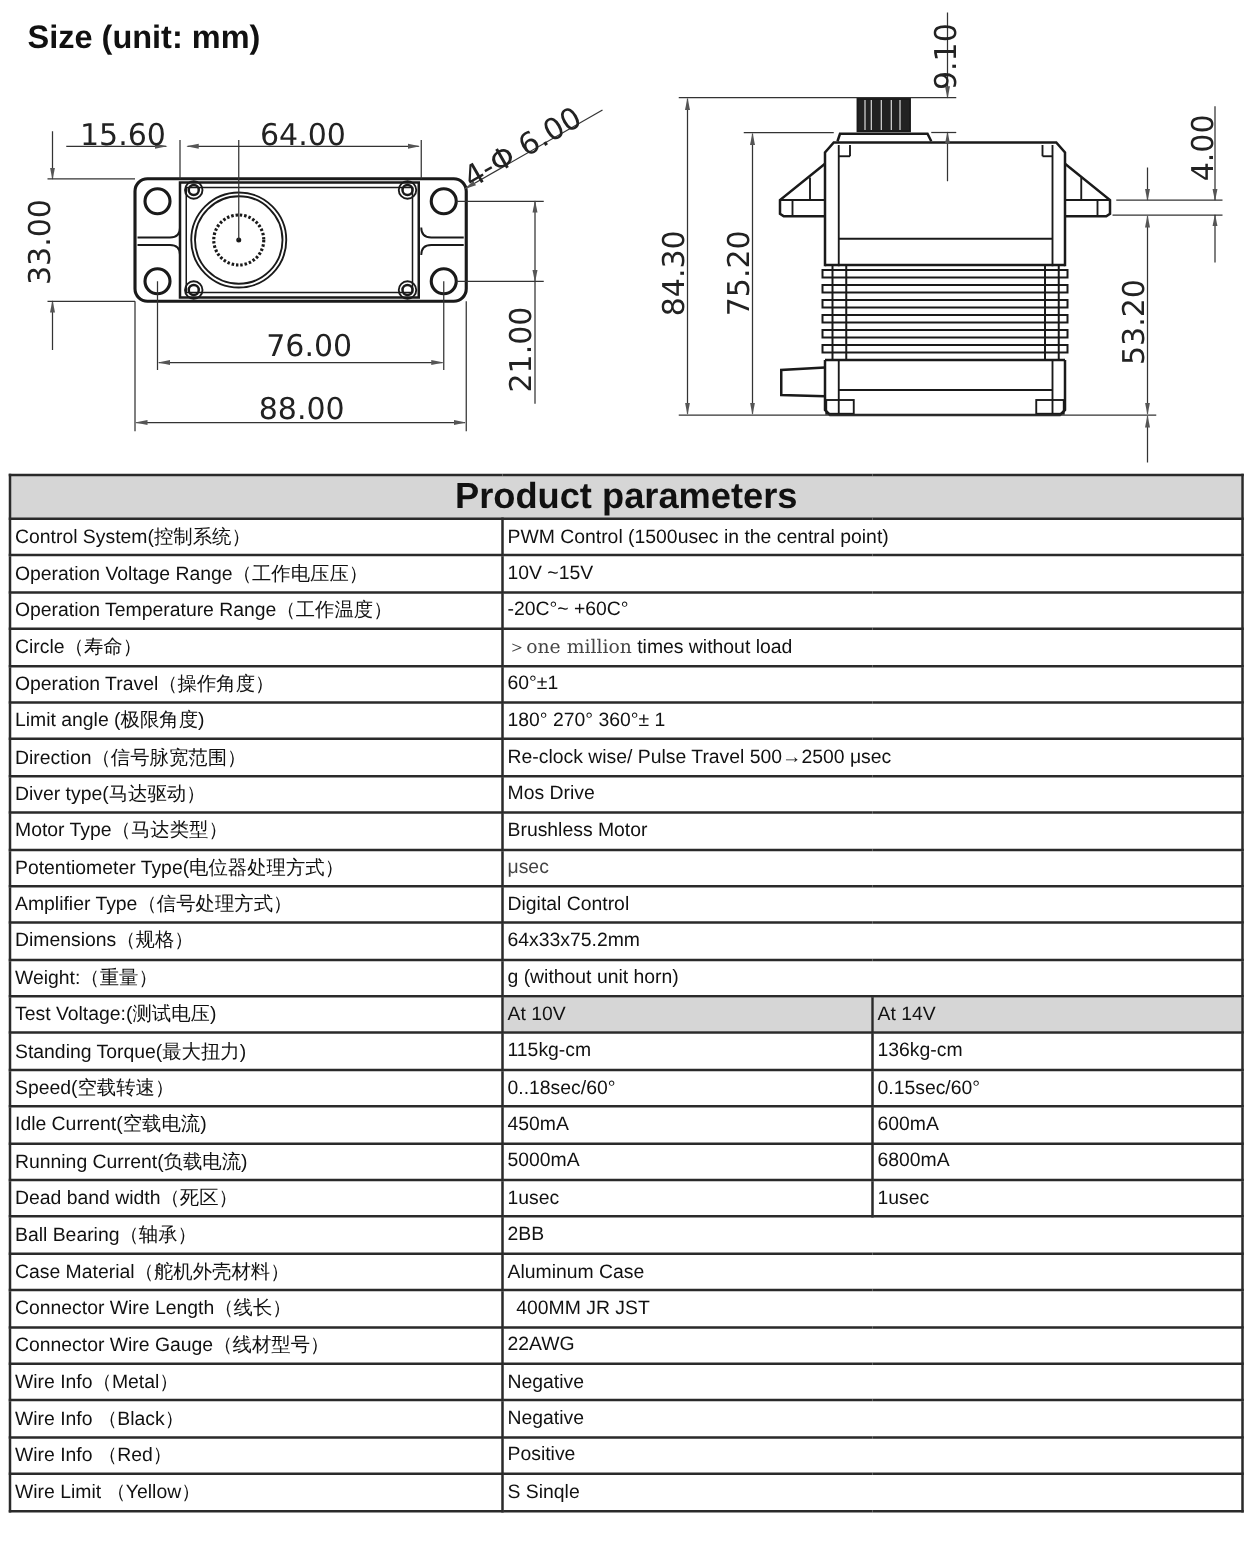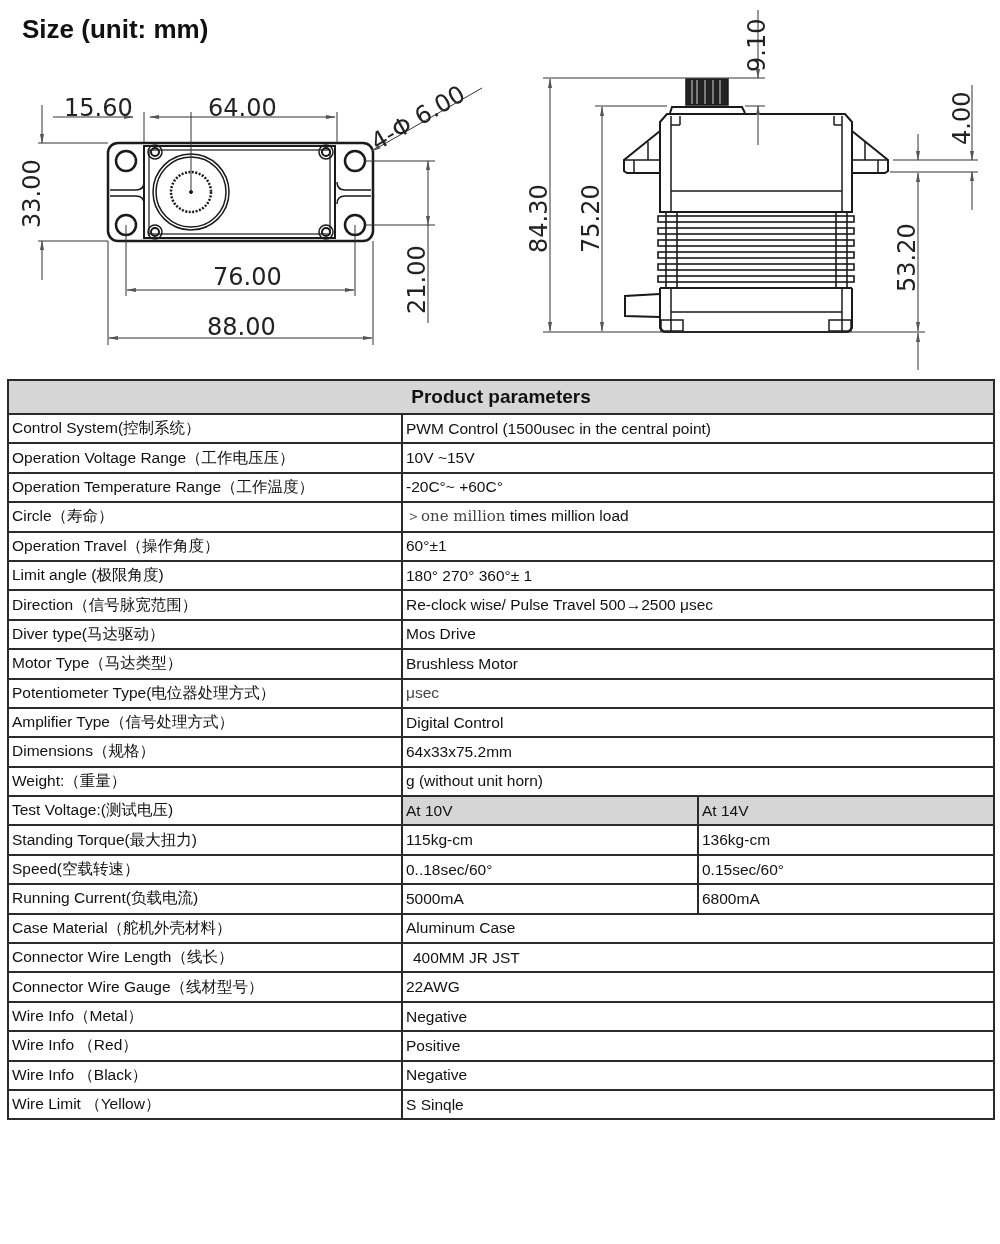--- a/index.html
+++ b/index.html
@@ -6,21 +6,21 @@
   body { width:1000px; height:1244px; position:relative; overflow:hidden;
          font-family:"Liberation Sans", sans-serif; color:#111; }
   .title { position:absolute; left:22px; top:14px; font-size:26px; font-weight:bold;
            font-family:"Liberation Sans", sans-serif; letter-spacing:0px; }
   svg.drawing { position:absolute; left:0; top:0; }
   svg text { font-family:"DejaVu Sans", sans-serif; fill:#222; }
   .specs { position:absolute; left:7px; top:379px; width:986px;
            border-collapse:collapse; table-layout:fixed; font-size:15.5px; }
   .specs td, .specs th { border:2px solid #2a2a2a; padding:0 0 0 3px; height:27.4px;
            white-space:nowrap; overflow:hidden; text-align:left; font-weight:normal; }
-  .specs th.head { background:#d6d6d6; text-align:center; font-weight:bold; font-size:19px;
+  .specs th.head { background:#d6d6d6; text-align:center; font-weight:bold; font-size:29px;
            height:32px; padding:0; }
   .specs td.gray { background:#d6d6d6; }
   .mono { font-family:"DejaVu Serif", serif; font-size:15px; color:#444; }
   .indent { padding-left:10px !important; }
 </style>
 </head>
 <body>
 
 <div class="title">Size (unit: mm)</div>
 
@@ -198,21 +198,21 @@
   <tr>
     <td>Operation Voltage Range（工作电压压）</td>
     <td colspan="2">10V ~15V</td>
   </tr>
   <tr>
     <td>Operation Temperature Range（工作温度）</td>
     <td colspan="2">-20C°~ +60C°</td>
   </tr>
   <tr>
     <td>Circle（寿命）</td>
-    <td colspan="2"><span class="mono">＞one million</span><span> times million load</span></td>
+    <td colspan="2"><span class="mono">＞one million</span><span> times without load</span></td>
   </tr>
   <tr>
     <td>Operation Travel（操作角度）</td>
     <td colspan="2">60°±1</td>
   </tr>
   <tr>
     <td>Limit angle (极限角度)</td>
     <td colspan="2">180°  270° 360°± 1</td>
   </tr>
   <tr>
@@ -253,47 +253,61 @@
     <td>Standing Torque(最大扭力)</td>
     <td>115kg-cm</td>
     <td>136kg-cm</td>
   </tr>
   <tr>
     <td>Speed(空载转速）</td>
     <td>0..18sec/60°</td>
     <td>0.15sec/60°</td>
   </tr>
   <tr>
+    <td>Idle Current(空载电流)</td>
+    <td>450mA</td>
+    <td>600mA</td>
+  </tr>
+  <tr>
     <td>Running Current(负载电流)</td>
     <td>5000mA</td>
     <td>6800mA</td>
   </tr>
-
+  <tr>
+    <td>Dead band width（死区）</td>
+    <td>1usec</td>
+    <td>1usec</td>
+  </tr>
+
+  <tr>
+    <td>Ball Bearing（轴承）</td>
+    <td colspan="2">2BB</td>
+  </tr>
   <tr>
     <td>Case Material（舵机外壳材料）</td>
     <td colspan="2">Aluminum Case</td>
   </tr>
   <tr>
     <td>Connector Wire Length（线长）</td>
     <td colspan="2" class="indent">400MM JR JST</td>
   </tr>
   <tr>
     <td>Connector Wire Gauge（线材型号）</td>
     <td colspan="2">22AWG</td>
   </tr>
   <tr>
     <td>Wire Info（Metal）</td>
     <td colspan="2">Negative</td>
   </tr>
   <tr>
+    <td>Wire Info （Black）</td>
+    <td colspan="2">Negative</td>
+  </tr>
+  <tr>
     <td>Wire Info （Red）</td>
     <td colspan="2">Positive</td>
   </tr>
   <tr>
-    <td>Wire Info （Black）</td>
-    <td colspan="2">Negative</td>
-  </tr>
-  <tr>
     <td>Wire Limit （Yellow）</td>
     <td colspan="2">S Sinqle</td>
   </tr>
 </tbody>
   </table>
 
 </body></html>

